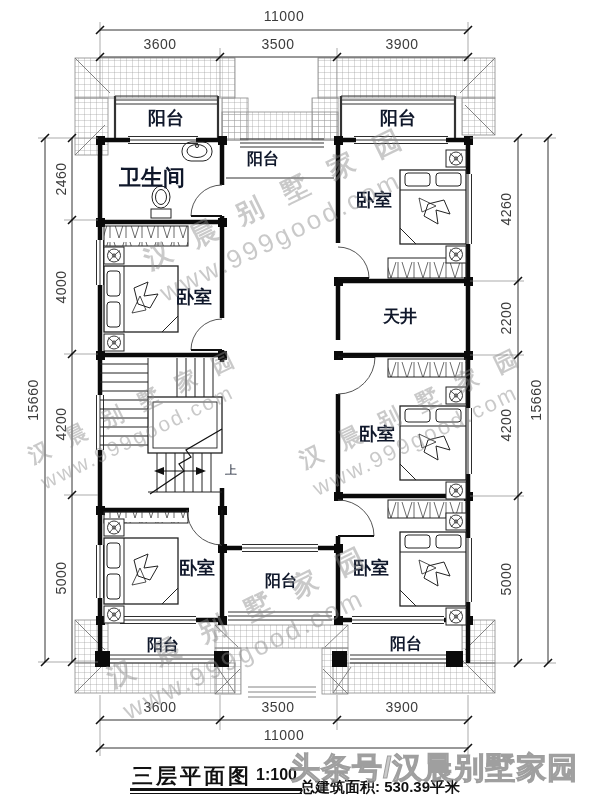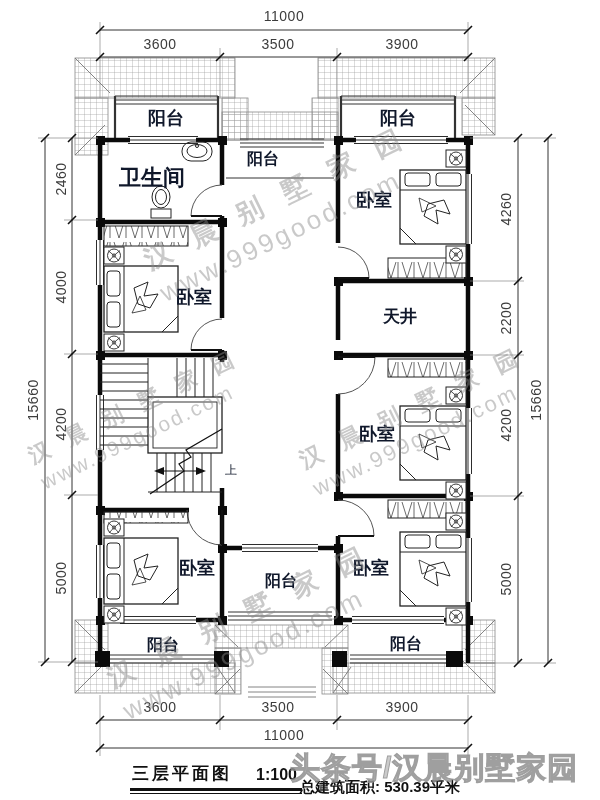--- a/index.html
+++ b/index.html
@@ -8,21 +8,21 @@
   .plan-svg{position:absolute;left:0;top:0;}
   .lbl{position:absolute;transform:translate(-50%,-50%);font-weight:700;color:#0f172a;
        white-space:nowrap;line-height:1;}
   .dim{position:absolute;transform:translate(-50%,-50%);font-weight:400;color:#3c3c3c;
        font-size:14px;white-space:nowrap;line-height:1;letter-spacing:.5px;}
   .vdim{transform:translate(-50%,-50%) rotate(-90deg);}
   .wm{position:absolute;transform-origin:0 0;color:#8a8a8a;opacity:.45;white-space:nowrap;
       pointer-events:none;line-height:1;}
   .wm .b{display:block;font-size:27px;letter-spacing:24px;font-weight:700;}
   .wm .u{display:block;font-size:26px;letter-spacing:3px;font-weight:400;margin-top:9px;}
-  .titleblock-title{position:absolute;left:132px;top:762px;font-size:17px;font-weight:700;
+  .titleblock-title{position:absolute;left:132px;top:762px;font-size:21px;font-weight:700;
       letter-spacing:3px;color:#111;}
   .titleblock-scale{position:absolute;left:256px;top:766px;font-size:16px;font-weight:600;color:#111;}
   .tb-underline1{position:absolute;left:130px;top:788px;width:172px;height:3px;background:#111;}
   .tb-underline2{position:absolute;left:130px;top:793px;width:172px;height:1px;background:#111;}
   .area-line1{position:absolute;left:300px;top:756px;font-size:15px;font-weight:600;color:#111;}
   .area-line2{position:absolute;left:300px;top:778px;font-size:15px;font-weight:600;color:#111;}
   .wm-footer{position:absolute;left:290px;top:748px;font-size:30px;font-weight:700;
       color:#c2c2c2;-webkit-text-stroke:1px #8f8f8f;letter-spacing:1px;opacity:.85;
       white-space:nowrap;pointer-events:none;}
 </style>

